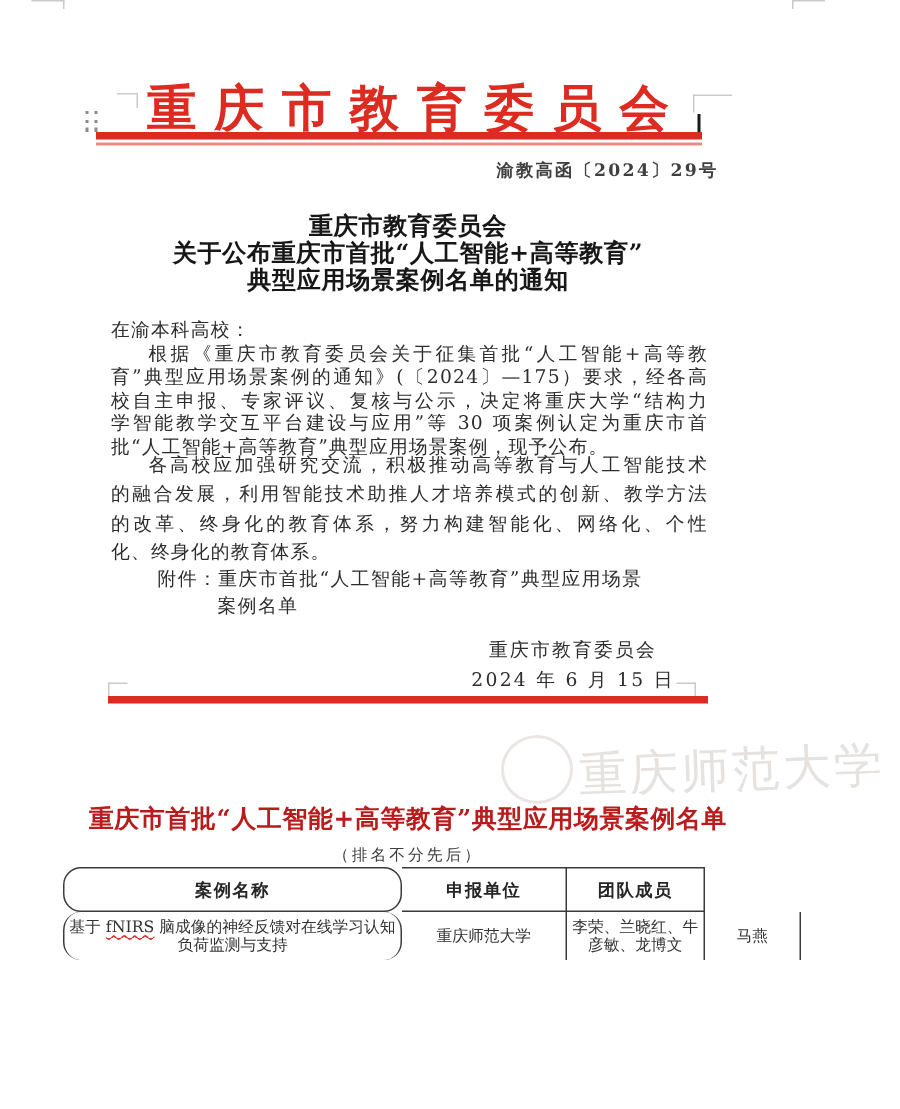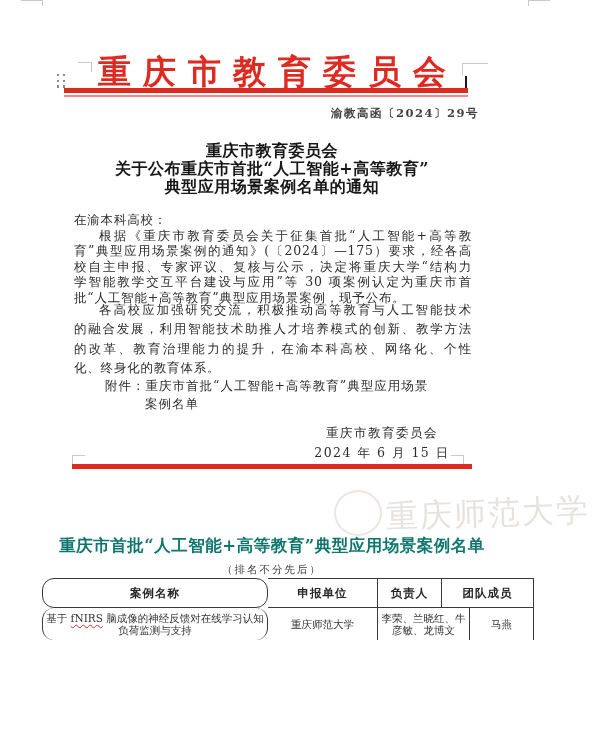--- a/index.html
+++ b/index.html
@@ -49,21 +49,21 @@
 
   .attachment { position:absolute; left:74px; top:377px; font-size:12.5px; line-height:17.5px; color:#2d2d2d; letter-spacing:1px; }
   .attachment .l1 { padding-left:31px; }
   .attachment .l2 { padding-left:71px; }
 
   .signature { position:absolute; left:298px; top:423px; width:168px; text-align:center; font-size:12.5px; line-height:19.5px; color:#2d2d2d; letter-spacing:1.5px; }
 
   .watermark-circle { position:absolute; left:334px; top:490px; width:48px; height:46px; border:2px solid rgba(190,172,165,.30); border-radius:50%; }
   .watermark-text { position:absolute; left:386px; top:492px; font-size:32px; letter-spacing:2px; color:rgba(168,158,152,.30); white-space:nowrap; transform:rotate(-2deg); }
 
-  .annex-title { position:absolute; left:42px; top:535px; width:460px; text-align:center; font-weight:bold; font-size:16.5px; color:#0f766e; letter-spacing:.5px; }
+  .annex-title { position:absolute; left:42px; top:535px; width:460px; text-align:center; font-weight:bold; font-size:16.5px; color:#b91c1c; letter-spacing:.5px; }
   .annex-subtitle { position:absolute; left:42px; top:563px; width:460px; text-align:center; font-size:10.5px; color:#3c3c3c; letter-spacing:2px; }
 
   .tbl { position:absolute; left:42px; top:578px; width:492px; }
   .trow { display:flex; }
   .tcell { border-right:1.3px solid #3a3a3a; display:flex; flex-direction:column; align-items:center; justify-content:center; text-align:center; }
   .trow .tcell:first-child { border-left:1.3px solid #3a3a3a; }
   .hrow .tcell { border-top:1.3px solid #3a3a3a; border-bottom:1.3px solid #3a3a3a; height:30px; font-weight:bold; font-size:11.5px; color:#262626; letter-spacing:1px; }
   .drow .tcell { height:32px; font-size:10.5px; line-height:12.5px; color:#333; padding:1px 3px; }
   .c1 { flex:0 0 226px;border-radius:12px; } .c2 { flex:0 0 110px; } .c3 { flex:0 0 64px; } .c4 { flex:0 0 92px; }
   .spellcheck {
@@ -108,21 +108,21 @@
     <div class="ln fill ind">根据《重庆市教育委员会关于征集首批“人工智能+高等教</div>
     <div class="ln fill">育”典型应用场景案例的通知》(〔2024〕—175）要求，经各高</div>
     <div class="ln fill">校自主申报、专家评议、复核与公示，决定将重庆大学“结构力</div>
     <div class="ln fill">学智能教学交互平台建设与应用”等 30 项案例认定为重庆市首</div>
     <div class="ln">批“人工智能+高等教育”典型应用场景案例，现予公布。</div>
   </div>
 
   <div class="body-block p2">
     <div class="ln fill ind">各高校应加强研究交流，积极推动高等教育与人工智能技术</div>
     <div class="ln fill">的融合发展，利用智能技术助推人才培养模式的创新、教学方法</div>
-    <div class="ln fill">的改革、教育治理能力的提升，在渝本科高校、网络化、个性</div>
+    <div class="ln fill">的改革、终身化的教育体系，努力构建智能化、网络化、个性</div>
     <div class="ln">化、终身化的教育体系。</div>
   </div>
 
   <div class="attachment">
     <div class="l1">附件：重庆市首批“人工智能+高等教育”典型应用场景</div>
     <div class="l2">案例名单</div>
   </div>
 
   <div class="signature">
     <div>重庆市教育委员会</div>
@@ -136,21 +136,20 @@
   <div class="watermark-circle"></div>
   <div class="watermark-text">重庆师范大学</div>
 
   <div class="annex-title">重庆市首批“人工智能+高等教育”典型应用场景案例名单</div>
   <div class="annex-subtitle">（排名不分先后）</div>
 
   <div class="tbl">
     <div class="trow hrow">
       <div class="tcell c1">案例名称</div>
       <div class="tcell c2">申报单位</div>
-      <div class="tcell c3">负责人</div>
       <div class="tcell c4">团队成员</div>
     </div>
     <div class="trow drow">
       <div class="tcell c1">
         <span><span>基于 </span><span class="spellcheck">fNIRS</span><span> 脑成像的神经反馈对在线学习认知负荷监测与支持</span></span>
       </div>
       <div class="tcell c2">重庆师范大学</div>
       <div class="tcell c4">李荣、兰晓红、牛彦敏、龙博文</div>
       <div class="tcell c3">马燕</div>
     </div>

